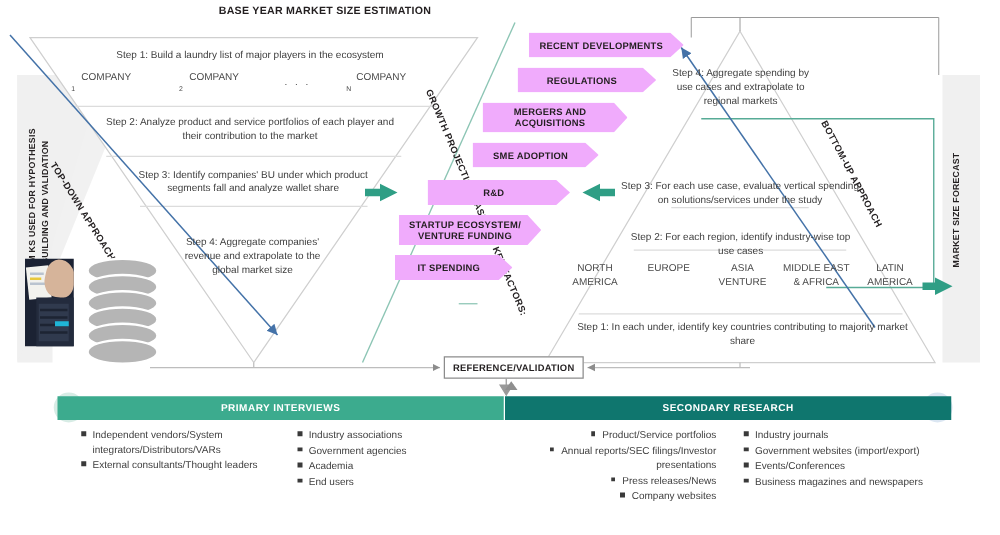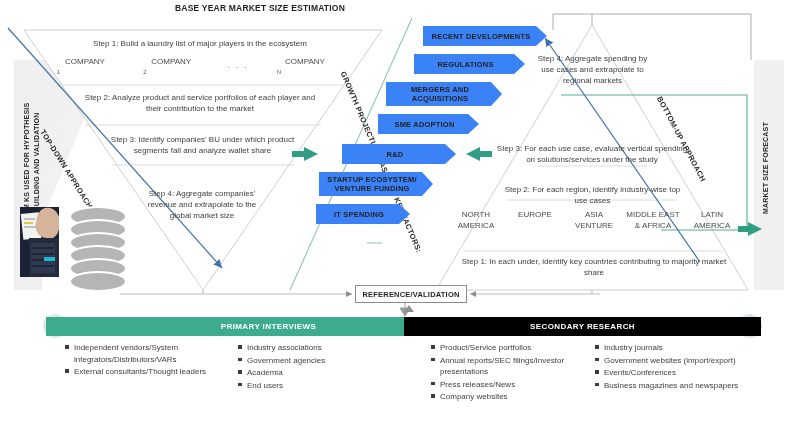--- a/index.html
+++ b/index.html
@@ -48,62 +48,62 @@
   .company .sub{font-size:5.5px;display:block;text-align:left;padding-left:2px;}
   .dots{font-size:8px;color:#4a4a4a;letter-spacing:2px;padding-top:4px;}
 
   
   .region-row{position:absolute;left:448px;top:210px;width:292px;
     display:flex;justify-content:space-between;align-items:flex-start;}
   .region{font-size:8px;color:#4a4a4a;text-align:center;line-height:10.5px;width:56px;}
 
   
   .chip{
-    position:absolute;height:20px;background:#3b82f6;color:#231f20;
+    position:absolute;height:20px;background:#f0abfc;color:#231f20;
     font-size:7.5px;font-weight:bold;letter-spacing:.2px;
     display:flex;align-items:center;justify-content:center;text-align:center;
     line-height:9px;padding:0 14px 0 6px;
     clip-path:polygon(0 0, calc(100% - 11px) 0, 100% 50%, calc(100% - 11px) 100%, 0 100%);
   }
   .chip.two{height:24px;}
 
   
   #refbox{
     position:absolute;left:355px;top:285px;width:110px;height:16px;
     border:1px solid #8c8c8c;background:#ffffff;
     font-size:7.5px;font-weight:bold;color:#231f20;letter-spacing:.2px;
     display:flex;align-items:center;justify-content:center;
   }
 
   
   .bar{
     position:absolute;height:19px;display:flex;align-items:center;justify-content:center;
     color:#ffffff;font-size:8px;font-weight:bold;letter-spacing:.4px;
   }
-  #bar-primary{left:46px;top:317px;width:357px;background:#3cab8e;padding-left:44px;}
-  #bar-secondary{left:404px;top:317px;width:357px;background:#000000;}
+  #bar-primary{left:46px;top:317px;width:357px;background:#3cab8e;}
+  #bar-secondary{left:404px;top:317px;width:357px;background:#0f766e;}
 
   .circ{
     position:absolute;width:24px;height:24px;border-radius:50%;
     display:flex;align-items:center;justify-content:center;
   }
   #circ-primary{left:43px;top:314px;background:#d7ece5;}
   #circ-secondary{left:738px;top:314px;background:#dbe6f2;}
 
   .bullets{position:absolute;font-size:8px;line-height:11.5px;color:#404040;}
   .bullets li{margin:0 0 1px 0;padding-left:1px;}
   .bullets ul{margin:0;padding-left:11px;list-style:none;}
   .bullets li:before{
     content:"";display:inline-block;width:3.5px;height:3.5px;background:#3a3a3a;
     margin-left:-9px;margin-right:5.5px;vertical-align:1.5px;
   }
 
   #bl-p1{left:62px;top:342px;width:160px;}
   #bl-p2{left:235px;top:342px;width:150px;}
-  #bl-s1{left:428px;top:342px;width:165px;}
+  #bl-s1{left:408px;top:342px;width:165px;text-align:right;}
   #bl-s2{left:592px;top:342px;width:165px;}
 
   
   #photo{
     position:absolute;left:20px;top:207px;width:39px;height:70px;
     background:#1b2233;overflow:hidden;
   }
   #photo .p-paper{position:absolute;left:2px;top:6px;width:18px;height:26px;background:#f2f2ee;
     transform:rotate(-6deg);}
   #photo .p-l1{position:absolute;left:4px;top:11px;width:11px;height:1.5px;background:#b9c3cf;}

